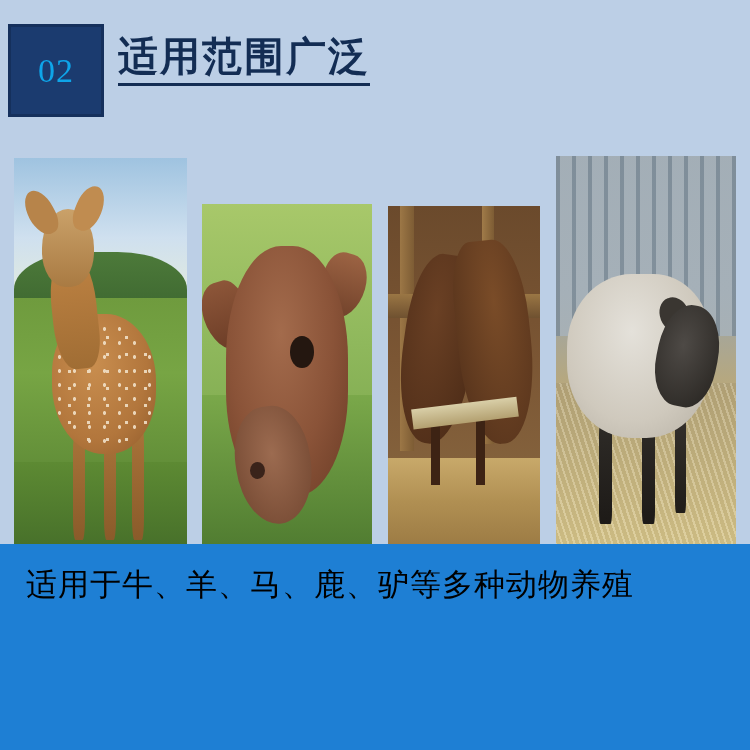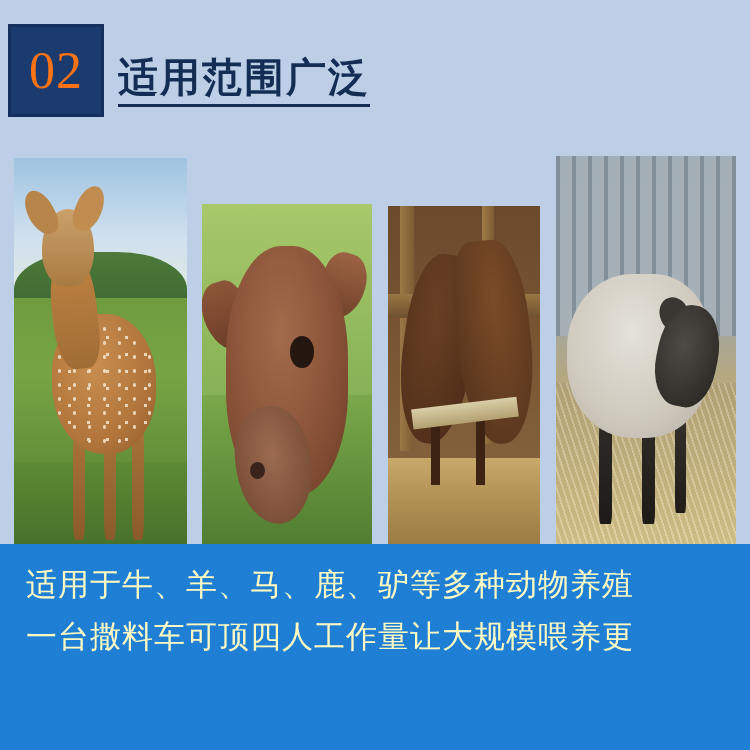--- a/index.html
+++ b/index.html
@@ -35,30 +35,30 @@
     width: 96px;
     height: 93px;
     background: #1b3b6f;
     border: 3px solid #15305c;
     box-sizing: border-box;
     display: flex;
     align-items: center;
     justify-content: center;
   }
   .badge-num {
-    color: #f97316;
-    font-size: 52px;
+    color: #0ea5e9;
+    font-size: 34px;
     line-height: 1;
     letter-spacing: 1px;
     font-family: "Liberation Serif", serif;
   }
   .title-wrap {
     position: absolute;
     left: 118px;
-    top: 54px;
+    top: 33px;
     width: 600px;
   }
   .title-text {
     color: #132d54;
     font-size: 40px;
     font-weight: bold;
     letter-spacing: 2px;
     line-height: 1.15;
     font-family: "DejaVu Sans", sans-serif;
     display: inline-block;
@@ -191,21 +191,21 @@
     position: absolute;
     left: 0;
     top: 544px;
     width: 750px;
     height: 206px;
     background: #1e7fd4;
     padding: 14px 26px 0 26px;
     box-sizing: border-box;
   }
   .caption-line {
-    color: #fef9c3;
+    color: #000000;
     font-size: 31px;
     line-height: 52px;
     letter-spacing: 1px;
     white-space: nowrap;
     font-family: "DejaVu Sans", sans-serif;
   }
 </style>
 </head>
 <body>
 
@@ -271,16 +271,15 @@
       <div class="p4-leg3"></div>
       <div class="p4-body"></div>
       <div class="p4-ear"></div>
       <div class="p4-head"></div>
     </div>
 
   </div>
 
   <div class="caption">
     <div class="caption-line">适用于牛、羊、马、鹿、驴等多种动物养殖</div>
-    <div class="caption-line">一台撒料车可顶四人工作量让大规模喂养更</div>
   </div>
 
 </div>
 
 </body></html>

